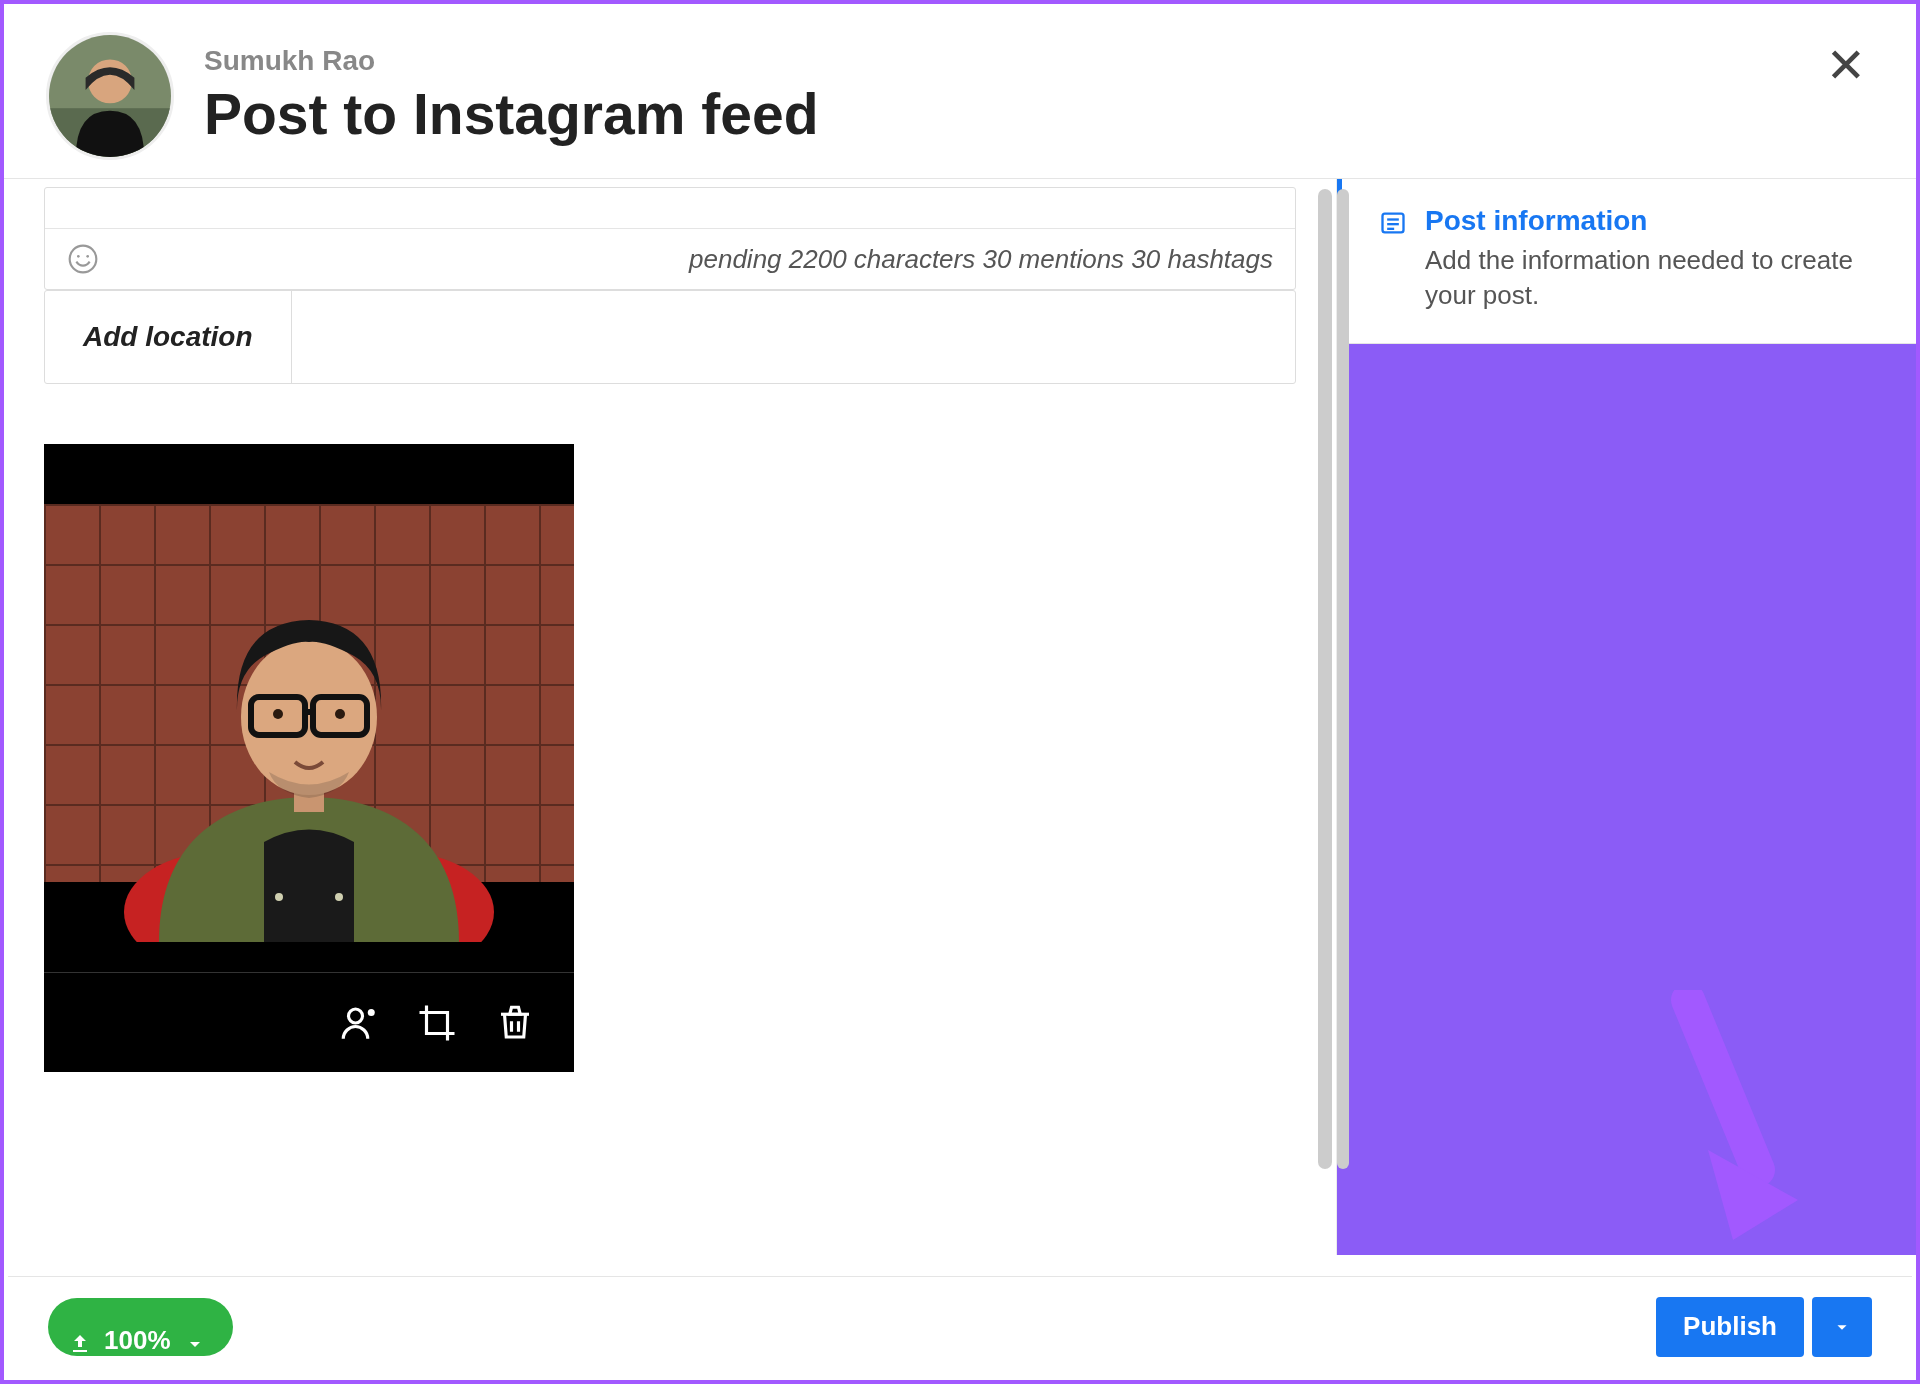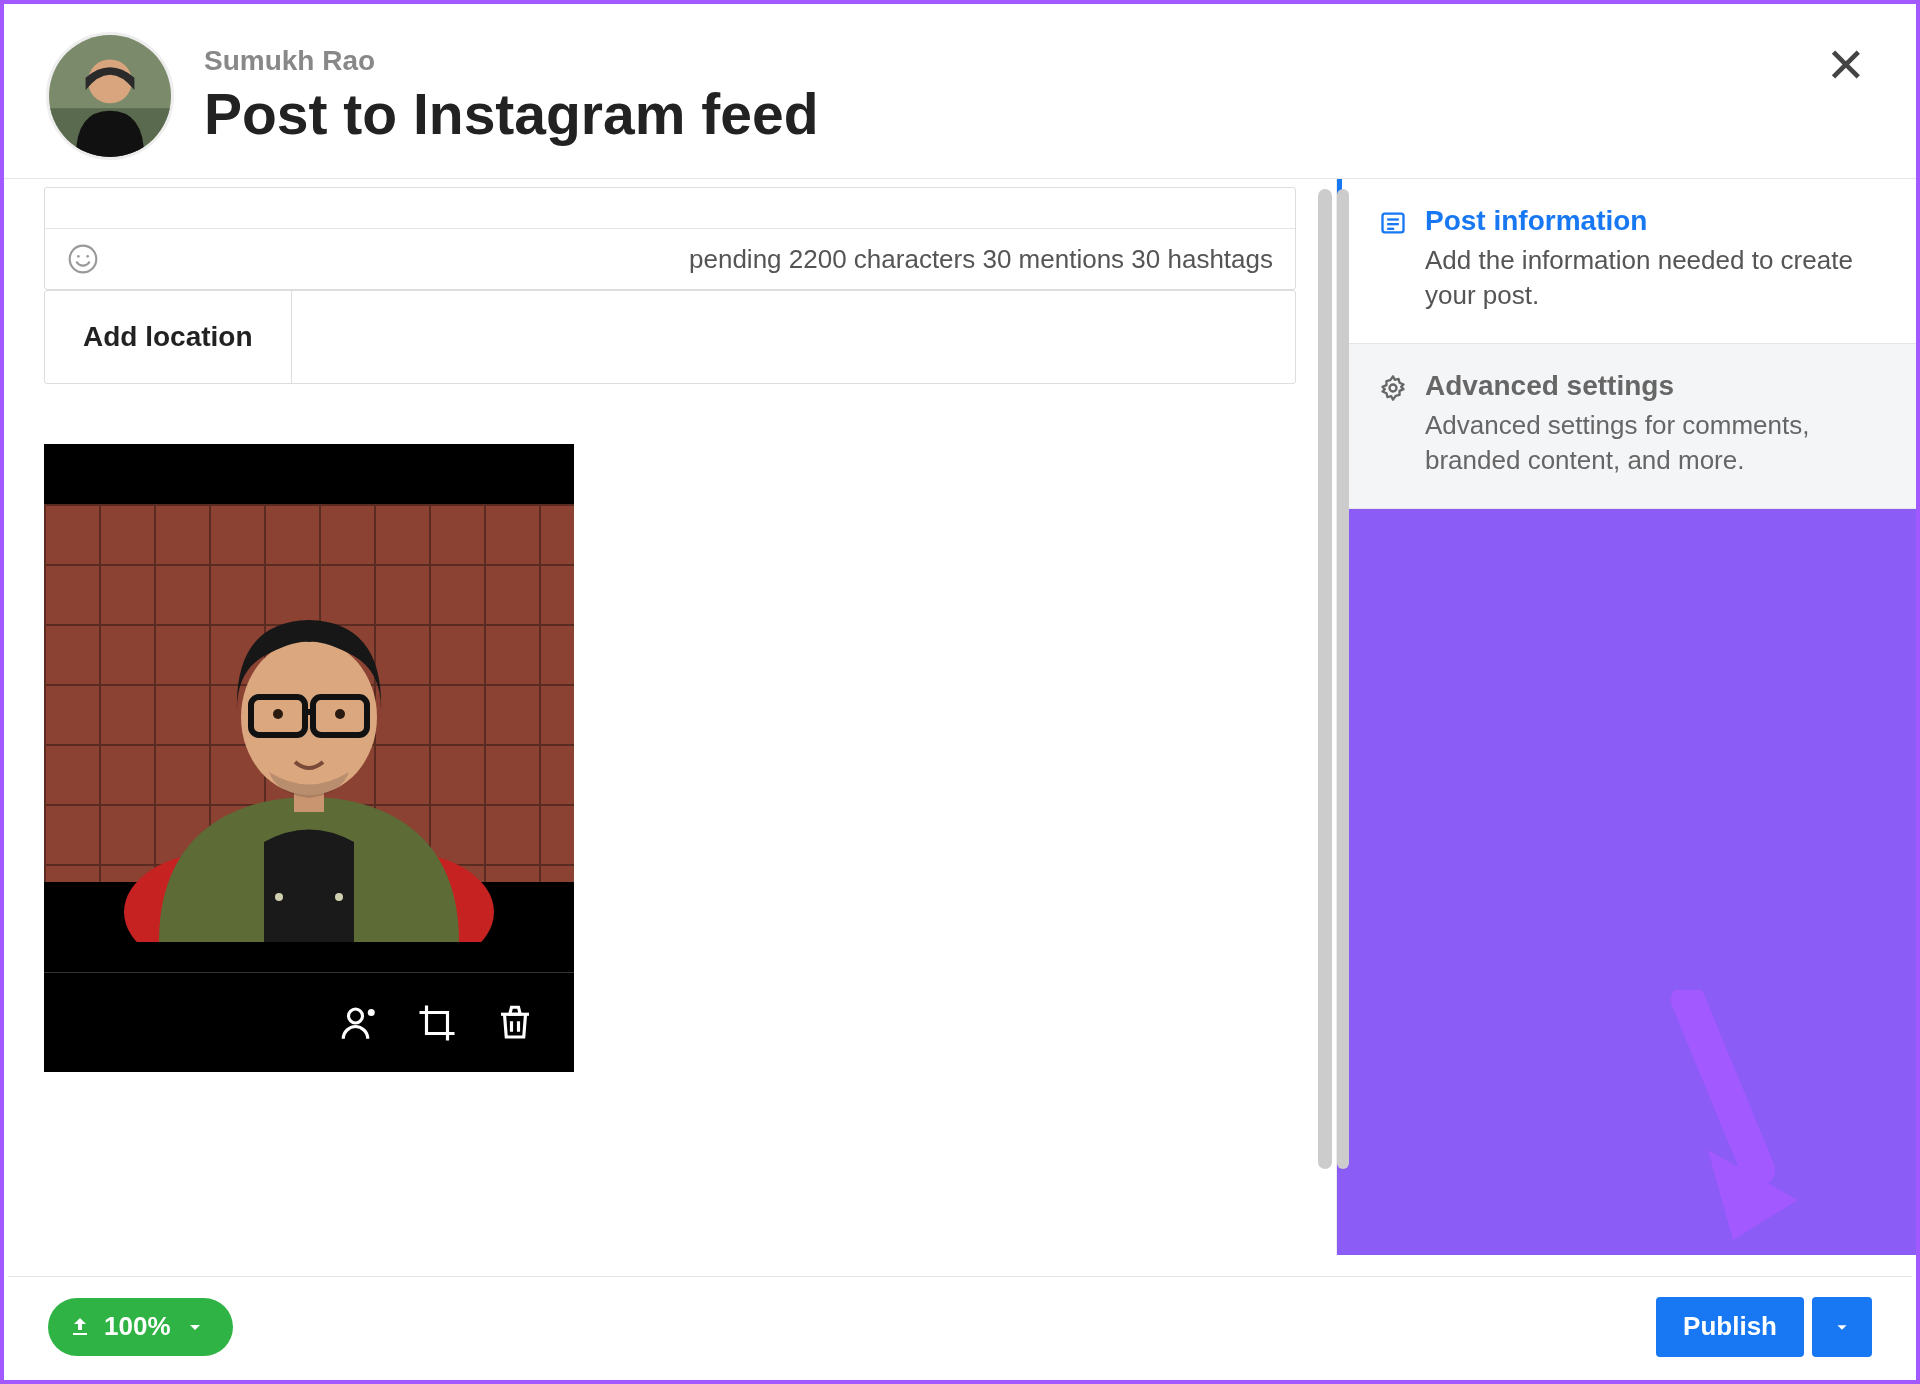--- a/index.html
+++ b/index.html
@@ -40,20 +40,21 @@
 
   .body {
     display: flex;
     height: calc(100% - 200px - 100px);
   }
   .main {
     flex: 1;
     padding: 0 40px 40px 40px;
     position: relative;
     overflow: hidden;
+    font-style: italic;
   }
   .sidebar {
     width: 580px;
     border-left: 1px solid #ececec;
     background: #8b5cf6;
     position: relative;
   }
 
   .caption-box {
     border: 1px solid #ddd;
@@ -152,21 +153,21 @@
     position:absolute; left:4px; right:4px; bottom:4px;
     height: 100px;
     border-top:1px solid #e5e5e5;
     background:#fff;
     display:flex; align-items:center;
     padding: 0 40px;
   }
   .upload-pill {
     background:#2fb344; color:#fff;
     height:58px; border-radius:30px;
-    display:flex; align-items:center; gap:12px;
+    display:flex; align-items:flex-end; gap:12px;
     padding: 0 26px 0 20px;
     font-size:26px; font-weight:700;
   }
   .upload-pill svg{width:24px;height:24px;}
   .footer .spacer{flex:1;}
   .publish-btn {
     background:#1877f2; color:#ffffff;
     height:60px; padding:0 27px;
     font-size:26px; font-weight:700;
     border:none; border-radius:4px;
@@ -298,32 +299,20 @@
             <line x1="7" y1="13" x2="17" y2="13"></line>
             <line x1="7" y1="17" x2="13" y2="17"></line>
         </svg>
       </span>
       <div>
         <div class="side-title">Post information</div>
         <div class="side-desc">Add the information needed to create your post.</div>
       </div>
     </div>
 
-    <div class="side-section inactive">
-      <span class="side-icon">
-        <svg viewBox="0 0 24 24" fill="none" stroke="currentColor" stroke-width="2">
-          <circle cx="12" cy="12" r="3"></circle>
-          <path d="M12 2l1.5 3 3.3-.8.8 3.3L21 9l-2 2 2 2-3.4 1.5.0 3.4-3.3.8L12 22l-1.5-3-3.3.8-.8-3.3L3 15l2-2-2-2 3.4-1.5.0-3.4 3.3-.8z" stroke-linejoin="round"></path>
-        </svg>
-      </span>
-      <div>
-        <div class="side-title">Advanced settings</div>
-        <div class="side-desc">Advanced settings for comments, branded content, and more.</div>
-      </div>
-    </div>
   </div>
 </div>
 
 <div class="footer">
   <div class="upload-pill">
     <svg viewBox="0 0 24 24" fill="currentColor">
         <path d="M12 3l6 6h-4v6h-4V9H6z"></path>
         <rect x="5" y="18" width="14" height="2"></rect>
       </svg>
     <span>100%</span>

